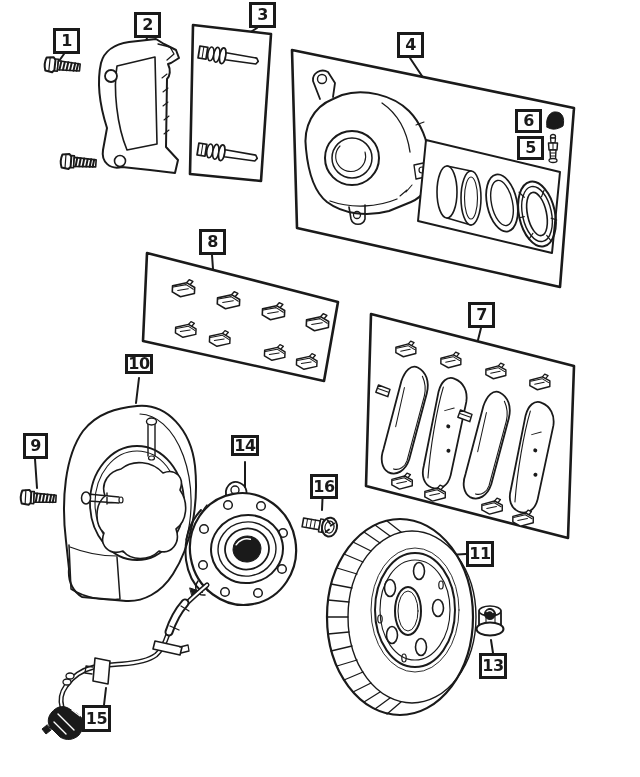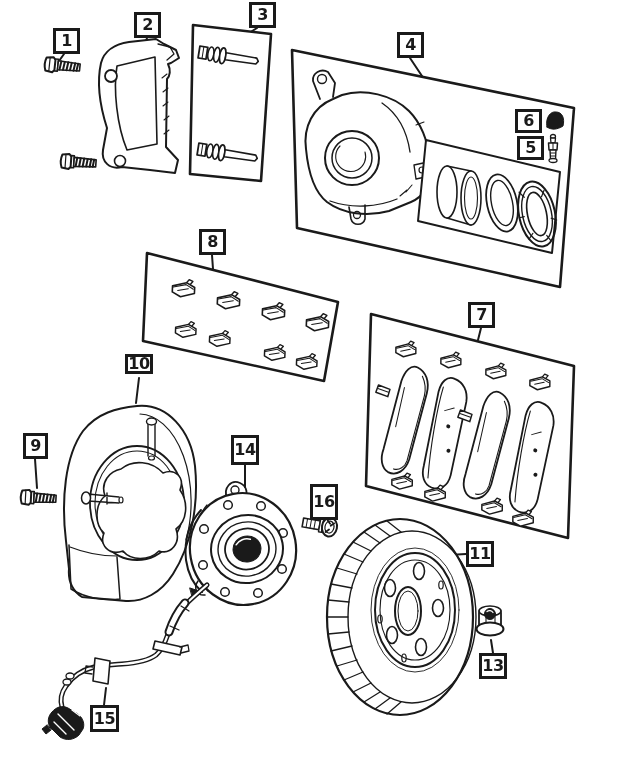--- a/index.html
+++ b/index.html
@@ -297,19 +297,19 @@
   <div class="callout" style="left:53px;top:28px;width:27px;height:26px;">1</div>
   <div class="callout" style="left:134px;top:12px;width:27px;height:26px;">2</div>
   <div class="callout" style="left:249px;top:2px;width:27px;height:26px;">3</div>
   <div class="callout" style="left:397px;top:32px;width:27px;height:26px;">4</div>
   <div class="callout" style="left:515px;top:109px;width:27px;height:24px;">6</div>
   <div class="callout" style="left:517px;top:136px;width:27px;height:24px;">5</div>
   <div class="callout" style="left:199px;top:229px;width:27px;height:26px;">8</div>
   <div class="callout" style="left:468px;top:302px;width:27px;height:26px;">7</div>
   <div class="callout" style="left:125px;top:354px;width:28px;height:20px;">10</div>
   <div class="callout" style="left:23px;top:433px;width:25px;height:26px;">9</div>
-  <div class="callout" style="left:231px;top:435px;width:28px;height:30px;">14</div>
-  <div class="callout" style="left:310px;top:484px;width:28px;height:36px;">16</div>
+  <div class="callout" style="left:231px;top:435px;width:28px;height:21px;">14</div>
+  <div class="callout" style="left:310px;top:474px;width:28px;height:25px;">16</div>
   <div class="callout" style="left:466px;top:541px;width:28px;height:26px;">11</div>
   <div class="callout" style="left:479px;top:653px;width:28px;height:26px;text-align:right;">13</div>
-  <div class="callout" style="left:90px;top:705px;width:29px;height:27px;">15</div>
+  <div class="callout" style="left:82px;top:705px;width:29px;height:27px;">15</div>
 
 </div>
 
 </body></html>

